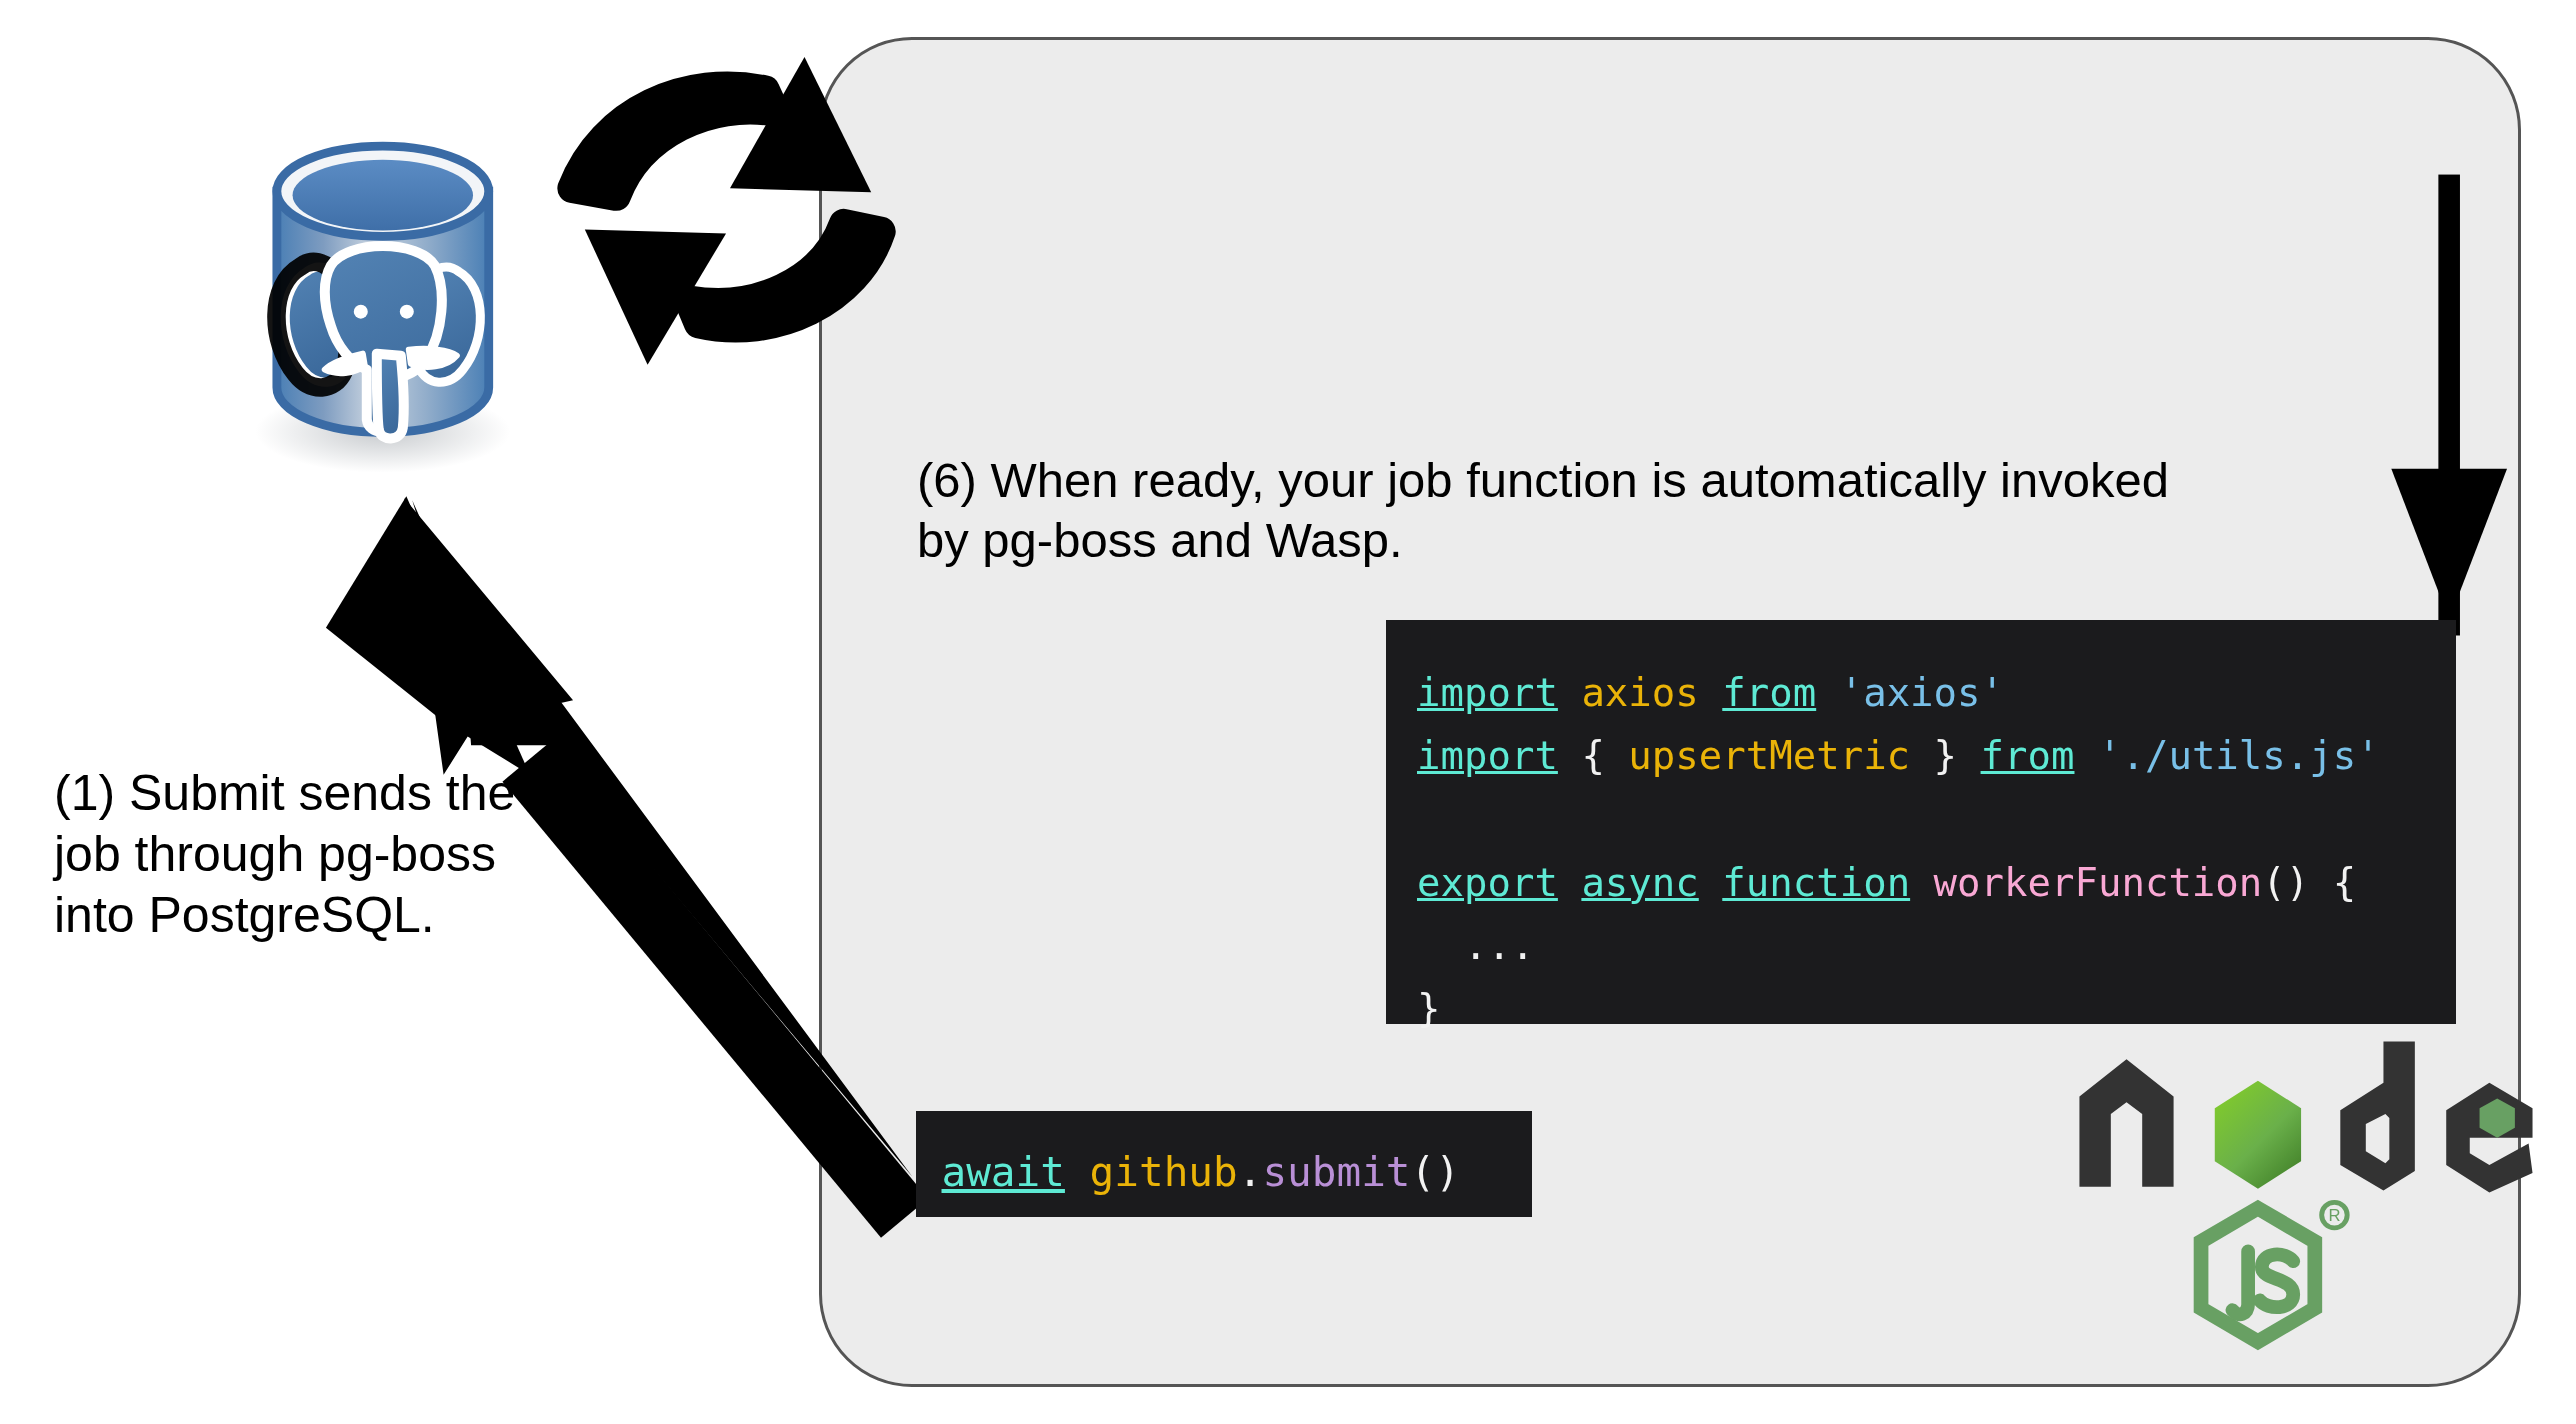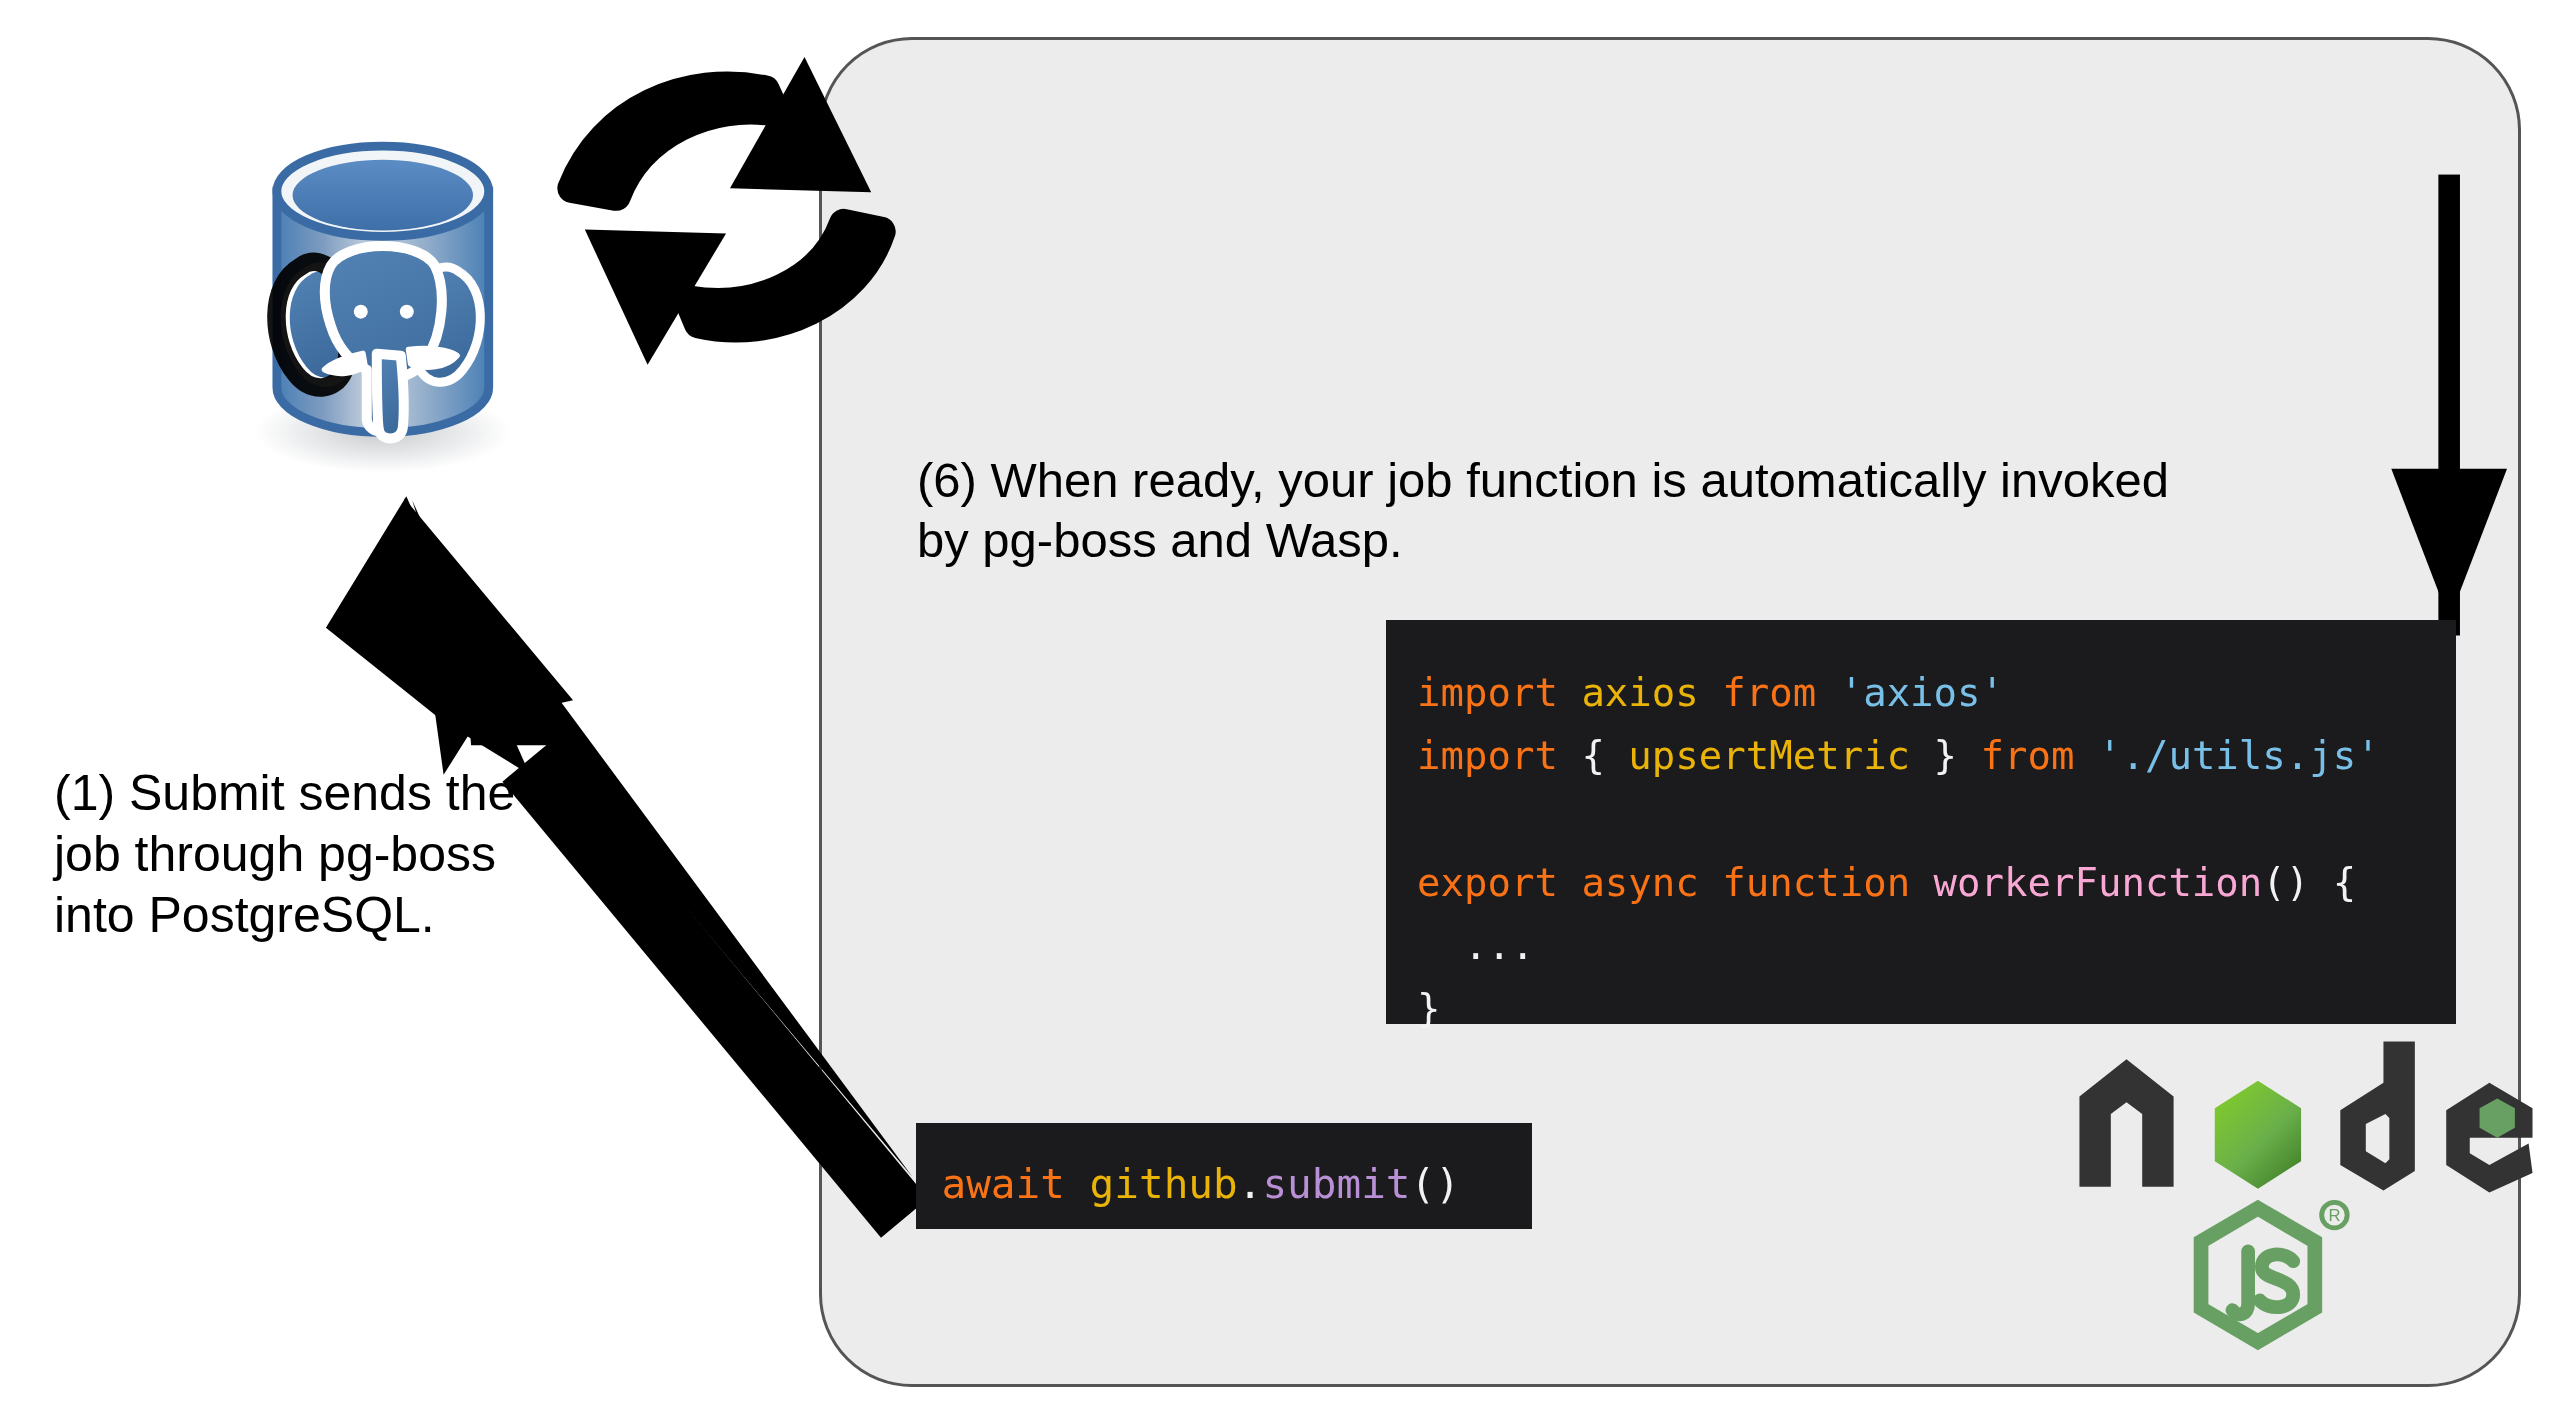--- a/index.html
+++ b/index.html
@@ -91,21 +91,21 @@
     padding: 41px 0 0 31px;
   }
   .code-inline {
     left: 916px;
     top: 1111px;
     width: 616px;
     height: 106px;
     padding: 27.5px 0 0 25.5px;
     font-size: 41px;
   }
-  .tok-kw   { color: #f97316; }
+  .tok-kw   { color: #5eead4; text-decoration: underline; }
   .tok-id   { color: #eab308; }
   .tok-str  { color: #79c0e8; }
   .tok-fn   { color: #f9a8d4; }
   .tok-mth  { color: #b98fd6; }
   .tok-pun  { color: #f2f2f2; }
   .tok-dots { color: #f2f2f2; }
 </style>
 </head>
 <body>
 
@@ -238,16 +238,16 @@
   <div class="note note-step1">(1) Submit sends the
 job through pg-boss
 into PostgreSQL.</div>
 
 
   <div class="note note-step3">(6) When ready, your job function is automatically invoked
 by pg-boss and Wasp.</div>
 
   <div class="code-block code-main" style="background: rgb(27, 27, 29);"><div><span class="tok-kw">import</span><span class="tok-pun"> </span><span class="tok-id">axios</span><span class="tok-pun"> </span><span class="tok-kw">from</span><span class="tok-pun"> </span><span class="tok-str">'axios'</span></div><div><span class="tok-kw">import</span><span class="tok-pun"> </span><span class="tok-pun">{</span><span class="tok-pun"> </span><span class="tok-id">upsertMetric</span><span class="tok-pun"> </span><span class="tok-pun">}</span><span class="tok-pun"> </span><span class="tok-kw">from</span><span class="tok-pun"> </span><span class="tok-str">'./utils.js'</span></div><div>&nbsp;</div><div><span class="tok-kw">export</span><span class="tok-pun"> </span><span class="tok-kw">async</span><span class="tok-pun"> </span><span class="tok-kw">function</span><span class="tok-pun"> </span><span class="tok-fn">workerFunction</span><span class="tok-pun">() {</span></div><div><span class="tok-dots">  ...</span></div><div><span class="tok-pun">}</span></div></div>
 
-  <div class="code-block code-inline" style="background: rgb(27, 27, 29); margin-top: 12px;"><div><span class="tok-kw">await</span><span class="tok-pun"> </span><span class="tok-id">github</span><span class="tok-pun">.</span><span class="tok-mth">submit</span><span class="tok-pun">()</span></div></div>
+  <div class="code-block code-inline" style="background: rgb(27, 27, 29);"><div><span class="tok-kw">await</span><span class="tok-pun"> </span><span class="tok-id">github</span><span class="tok-pun">.</span><span class="tok-mth">submit</span><span class="tok-pun">()</span></div></div>
 
 </div>
 
 
 </body></html>

